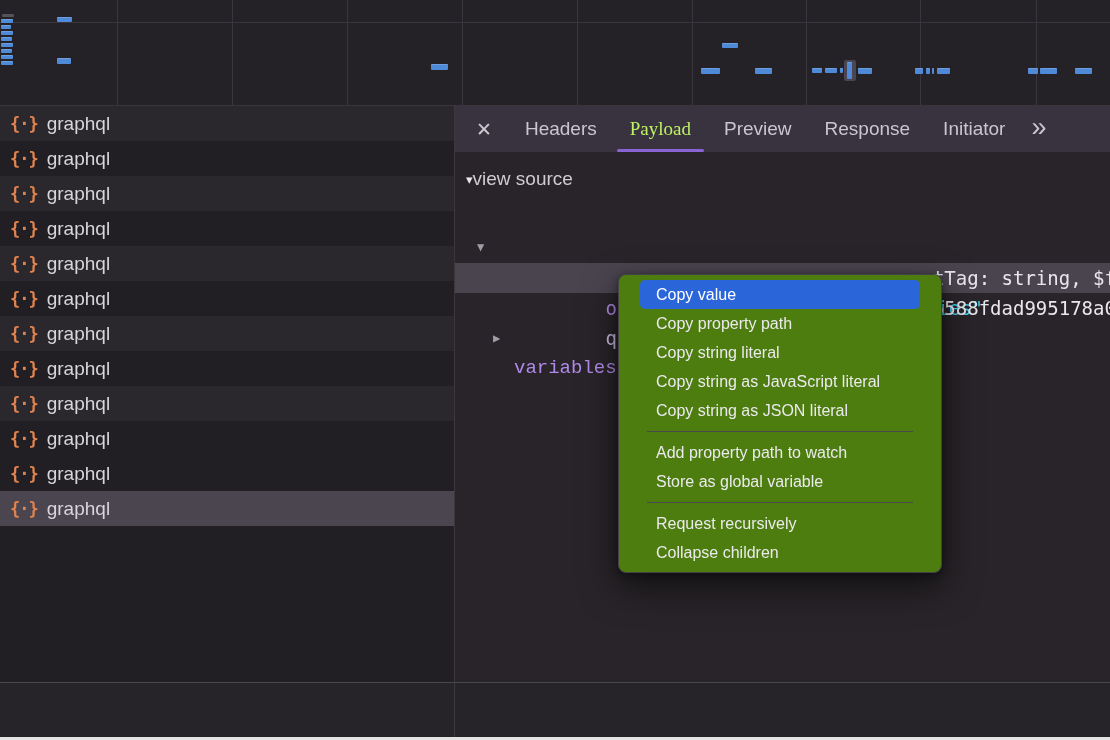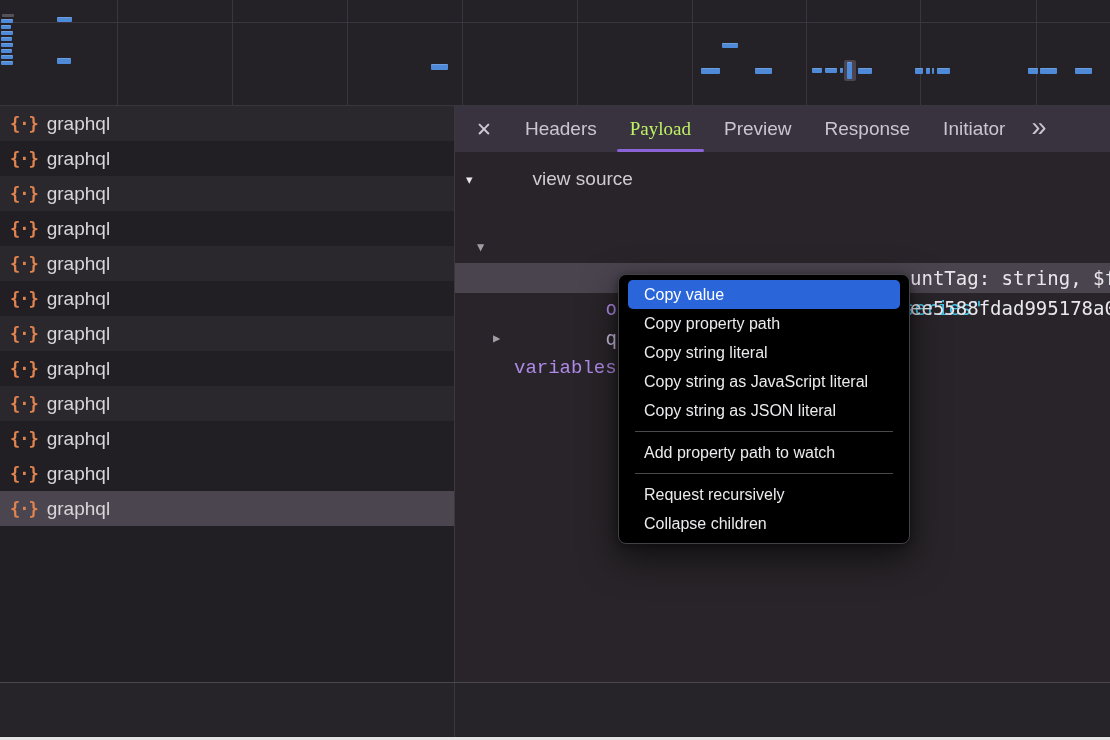--- a/index.html
+++ b/index.html
@@ -49,21 +49,21 @@
   .overflow-btn { margin-left:26px; font-size:27px; color:#cbc4d1; line-height:1;
          letter-spacing:-2px; padding-bottom:4px; }
 
   
   .payload-panel { position:absolute; left:455px; top:152px; width:655px; height:530px;
                    background:#282429; overflow:hidden; }
   .section-header { position:absolute; left:0; top:12px; width:100%; height:30px;
                     display:flex; align-items:center; }
   .section-expander { color:#e9e7eb; font-size:13px; margin-left:11px; }
   .section-title { color:#e9e7eb; font-size:20px; font-weight:bold; margin-left:2px; }
-  .view-source { color:#cfccd1; font-size:19px; margin-left:60px; cursor:default; }
+  .view-source { color:#cfccd1; font-size:19px; cursor:default; }
 
   .tree-row { position:absolute; left:0; width:655px; height:30px; line-height:30px;
               font-family:"DejaVu Sans Mono", monospace; font-size:19px;
               white-space:pre; color:#d9d7db; }
   .tree-row.selected { background:#4a444f; }
   .tw-expander { position:absolute; font-size:12px; color:#a09da6; }
   .t-key { color:#af8ae8; }
   .t-key-sel { color:#cbbce0; }
   .t-str { color:#3fc6e9; }
   .t-plain { color:#e9e7ec; }
@@ -71,23 +71,23 @@
 
   
   .footer { position:absolute; left:0; top:682px; width:1110px; height:54px;
             background:#262329; border-top:1px solid #4a474e; }
   .footer-vdiv { position:absolute; left:454px; top:0; width:1px; height:54px;
             background:#3a373d; }
   .bottom-strip { position:absolute; left:0; top:737px; width:1110px; height:3px;
             background:#e4e4e4; }
 
   
-  .context-menu { position:absolute; left:618px; top:274px; width:292px;
-            background:#000000; border:1px solid #434146; border-radius:8px;
-            padding:5px 4px; z-index:50;
+  .context-menu { position:absolute; left:618px; top:274px; width:324px;
+            background:#4d7c0f; border:1px solid #434146; border-radius:8px;
+            padding:5px 16px; z-index:50;
             box-shadow:0 14px 36px rgba(0,0,0,.55), 0 2px 8px rgba(0,0,0,.4); }
   .menu-item { height:29px; line-height:29px; margin:0 5px; padding-left:16px;
             border-radius:5px; font-size:16px; color:#ebeaec; cursor:default;
             white-space:nowrap; }
   .menu-item.highlighted { background:#2a66da; color:#ffffff; }
   .menu-sep { height:1px; margin:6px 12px; background:#4b494e; }
 </style>
 </head>
 <body>
 
@@ -234,18 +234,19 @@
   <div class="bottom-strip"></div>
 
   <div class="context-menu">
     <div class="menu-item highlighted">Copy value</div>
     <div class="menu-item">Copy property path</div>
     <div class="menu-item">Copy string literal</div>
     <div class="menu-item">Copy string as JavaScript literal</div>
     <div class="menu-item">Copy string as JSON literal</div>
     <div class="menu-sep"></div>
     <div class="menu-item">Add property path to watch</div>
+    <div class="menu-item">Store as global variable</div>
     <div class="menu-sep"></div>
     <div class="menu-item">Request recursively</div>
     <div class="menu-item">Collapse children</div>
   </div>
 
 </div>
 
 </body></html>

